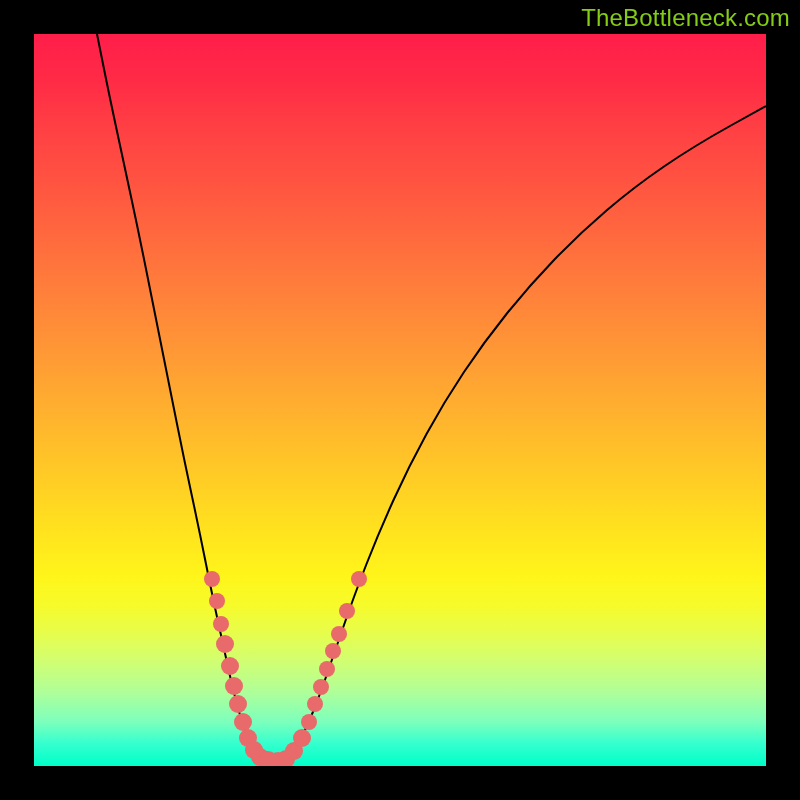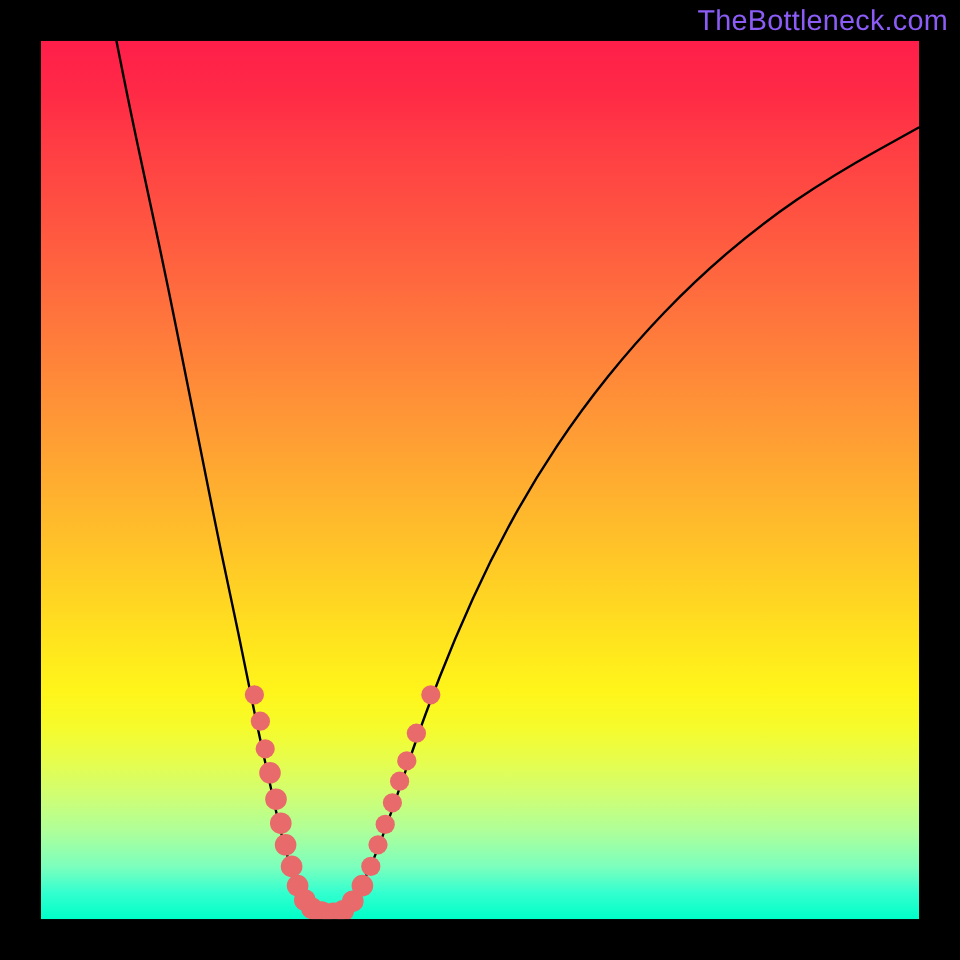--- a/index.html
+++ b/index.html
@@ -52,21 +52,21 @@
     );
   }
   .curve-svg {
     position: absolute;
     inset: 0;
   }
   .watermark {
     position: absolute;
     top: 4px;
     right: 10px;
-    color: #8b5cf6;
+    color: #84cc16;
     font-size: 24px;
     letter-spacing: 0.2px;
     font-weight: 400;
   }
   .dot {
     fill: #e86a6a;
   }
 </style>
 </head>
 <body>

